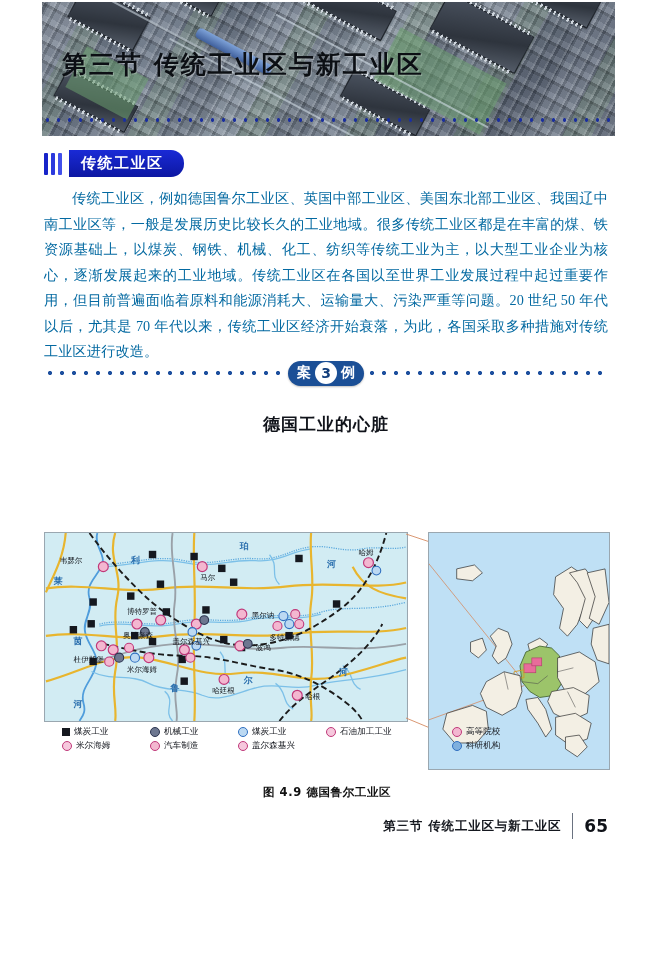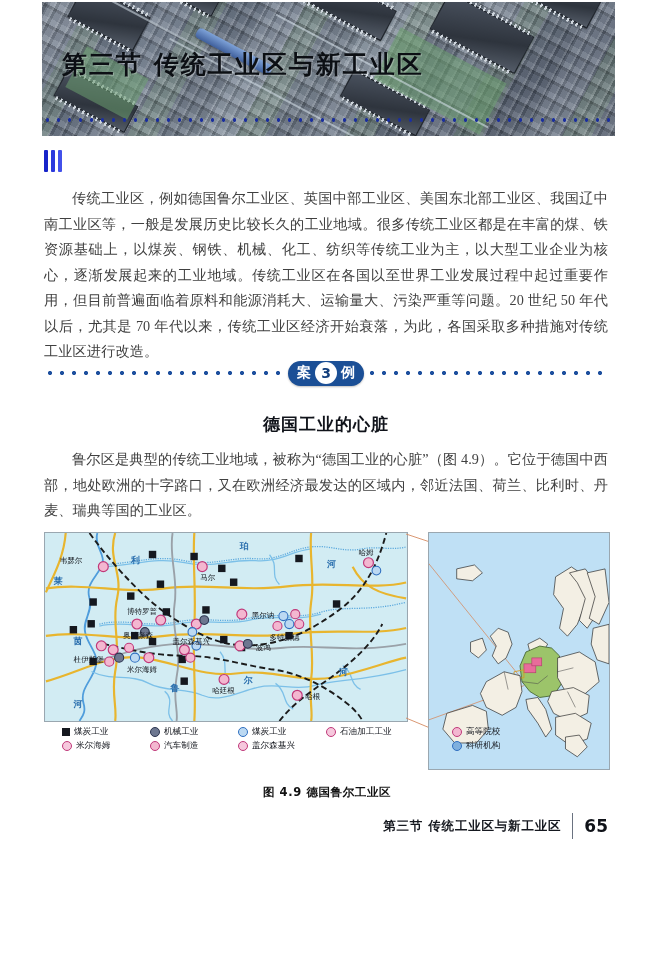--- a/index.html
+++ b/index.html
@@ -71,21 +71,21 @@
     color: #fff; font-family: "DejaVu Sans","Liberation Sans",sans-serif;
     font-size: 15px; font-weight: bold; letter-spacing: 1.5px;
     padding: 3px 20px 4px 12px; border-radius: 0 13px 13px 0;
     line-height: 1.35;
   }
 
   
   .para {
     position: absolute;
     font-family: "Liberation Serif","DejaVu Serif",serif;
-    font-size: 14.2px; line-height: 25.5px; color: #404040;
+    font-size: 14.2px; line-height: 25.5px; color: #0369a1;
     text-align: justify; text-justify: inter-ideograph;
     letter-spacing: 0.1px;
   }
   #p-intro { left: 44px; top: 186px; width: 564px; text-indent: 28px; }
 
   
   .case-div {
     position: absolute; left: 44px; top: 358px; width: 564px; height: 30px;
     display: flex; align-items: center;
   }
@@ -204,36 +204,36 @@
     <div class="banner-title">第三节   传统工业区与新工业区</div>
     <div class="banner-dots"></div>
   </div>
 
   <div class="sec-head">
     <span class="sec-bars">
         <i></i>
         <i></i>
         <i></i>
       </span>
+    <span class="sec-pill">传统工业区</span>
   </div>
 
   <p class="para" id="p-intro">传统工业区，例如德国鲁尔工业区、英国中部工业区、美国东北部工业区、我国辽中南工业区等，一般是发展历史比较长久的工业地域。很多传统工业区都是在丰富的煤、铁资源基础上，以煤炭、钢铁、机械、化工、纺织等传统工业为主，以大型工业企业为核心，逐渐发展起来的工业地域。传统工业区在各国以至世界工业发展过程中起过重要作用，但目前普遍面临着原料和能源消耗大、运输量大、污染严重等问题。20 世纪 50 年代以后，尤其是 70 年代以来，传统工业区经济开始衰落，为此，各国采取多种措施对传统工业区进行改造。</p>
 
   <div class="case-div">
     <span class="dline"></span>
     <span class="case-badge">
       <span class="cw">案</span>
       <span class="cnum">3</span>
       <span class="cw">例</span>
     </span>
     <span class="dline"></span>
   </div>
 
   <div id="case-title">德国工业的心脏</div>
-  <p class="para" id="p-case">鲁尔区是典型的传统工业地域，被称为“德国工业的心脏”（图 4.9）。它位于德国中西部，地处欧洲的十字路口，又在欧洲经济最发达的区域内，邻近法国、荷兰、比利时、丹麦、瑞典等国的工业区。</p>
 
   <div class="figure">
 
     <div class="ruhrmap">
       <svg viewBox="0 0 364 190" xmlns="http://www.w3.org/2000/svg">
         <defs>
           <style>
             .rv  { fill:none; stroke:#4f9ddc; stroke-width:1.8; }
             .rv2 { fill:none; stroke:#7cc0e8; stroke-width:1.3; }
             .cnl { fill:none; stroke:#5aa8dd; stroke-width:1.3; stroke-dasharray:1.2 1.2; }

